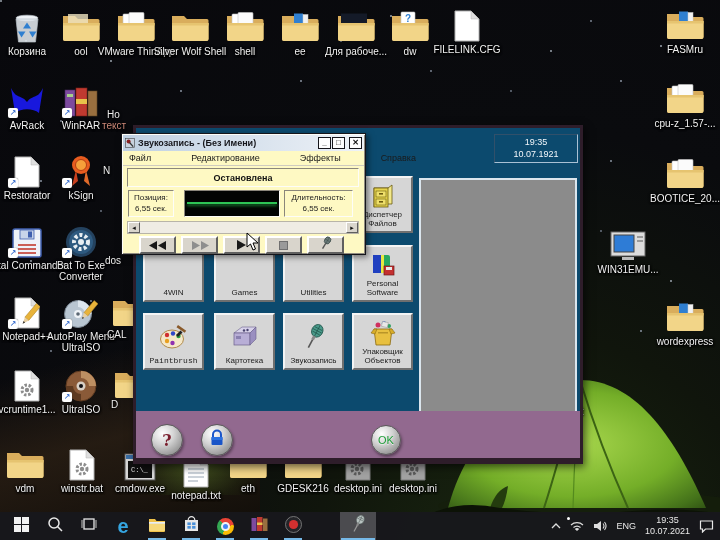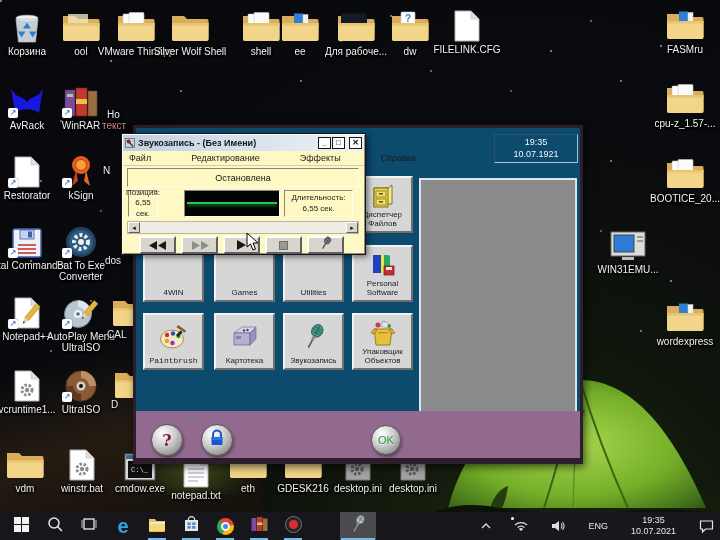--- a/index.html
+++ b/index.html
@@ -64,24 +64,24 @@
   #rec-title{font-size:9px;font-weight:bold;color:#15151a;margin-left:3px;white-space:nowrap;}
   #rec-btns{position:absolute;right:2px;top:2px;display:flex;gap:1px;}
   .wbtn{width:13px;height:12px;background:#fdfdfd;border:1px solid #15151a;box-sizing:border-box;
     display:flex;align-items:center;justify-content:center;font-size:8px;font-weight:bold;color:#111;line-height:1;}
   .wbtn.close{margin-left:3px;}
   #rec-menubar{position:absolute;left:1px;top:17px;width:241px;height:14px;display:flex;align-items:center;
     border-bottom:1px solid #cfcbc0;gap:28px;}
   .mitem{font-size:9px;color:#1a1a1a;padding:0 6px;}
   .sunken{border:1px solid;border-color:#8a867a #fdfdf8 #fdfdf8 #8a867a;box-sizing:border-box;}
   #rec-status{position:absolute;left:5px;top:34px;width:232px;height:19px;display:flex;align-items:center;
-    justify-content:center;font-size:9px;font-weight:normal;color:#111;}
+    justify-content:center;font-size:9px;font-weight:bold;color:#111;}
   .valbox{position:absolute;top:56px;height:27px;display:flex;flex-direction:column;align-items:center;
     justify-content:center;font-size:8px;color:#222;line-height:1.3;text-align:center;}
-  #rec-pos{left:6px;width:30px;} #rec-dur{left:162px;width:69px;}
+  #rec-pos{left:6px;width:46px;} #rec-dur{left:162px;width:69px;}
   #rec-display{position:absolute;left:62px;top:56px;width:96px;height:27px;background:#020402;
     border:1px solid;border-color:#8a867a #fdfdf8 #fdfdf8 #8a867a;box-sizing:border-box;}
   #rec-wave{position:absolute;left:2px;right:2px;top:11px;height:2px;background:#2ec455;
     box-shadow:0 2px 3px rgba(30,150,60,.8);}
   #rec-scroll{position:absolute;left:5px;top:87px;width:232px;height:13px;background:#efece4;
     border:1px solid #b8b4a8;box-sizing:border-box;display:flex;justify-content:space-between;}
   .sbtn{width:12px;height:11px;background:#d9d5cc;border:1px solid;border-color:#fff #5f5f5f #5f5f5f #fff;
     box-sizing:border-box;font-size:7px;line-height:9px;text-align:center;color:#111;}
   .tpbtn{position:absolute;top:102px;width:37px;height:18px;background:#d9d5cc;
     border:2px solid;border-color:#fff #5f5f5f #5f5f5f #fff;box-sizing:border-box;
@@ -93,21 +93,21 @@
     z-index:20;display:flex;align-items:center;justify-content:space-between;}
   #tb-left{display:flex;align-items:center;height:100%;padding-left:4px;}
   .tbicon{width:34px;height:28px;display:flex;align-items:center;justify-content:center;position:relative;}
   .tbicon.open::after{content:'';position:absolute;bottom:0;left:8px;right:8px;height:2px;background:#76b9e8;}
   .tbicon.activeapp{width:36px;background:#4b4b4f;margin-left:30px;}
   .tbicon.activeapp::after{left:1px;right:1px;}
   .edge-e{color:#35a5e0;font-size:20px;font-weight:bold;line-height:1;}
   .chrome{width:17px;height:17px;border-radius:50%;position:relative;
     background:conic-gradient(from -40deg,#ea4335 0 120deg,#fbbc05 120deg 240deg,#34a853 240deg 360deg);}
   .chrome::after{content:'';position:absolute;inset:4px;border-radius:50%;background:#4285f4;border:2px solid #f2f2f2;}
-  #tb-right{display:flex;align-items:center;height:100%;gap:23px;padding-right:6px;color:#e8e8e8;}
+  #tb-right{display:flex;align-items:center;height:100%;gap:9px;padding-right:6px;color:#e8e8e8;}
   #tray-lang{font-size:9px;} 
   #tray-clock{font-size:9px;line-height:1.2;text-align:center;}
   .wifidot{position:absolute;left:-3px;top:-3px;width:3px;height:3px;border-radius:50%;background:#fff;}
   .trayic{position:relative;display:flex;align-items:center;justify-content:center;}
 </style>
 </head>
 <body>
 
 <div id="screen">
 
@@ -175,21 +175,21 @@
       <div class="dicon" style="left: 153px; top: 8px;">
         <div class="dimg">
           <svg width="38" height="33" viewBox="0 0 38 33">
             <path d="M1 5h12l3 3h20a1.5 1.5 0 0 1 1.5 1.5V28a2 2 0 0 1-2 2H3a2 2 0 0 1-2-2Z" fill="#d9ad5c"></path>
             <path d="M1 12h36.5V28a2 2 0 0 1-2 2H3a2 2 0 0 1-2-2Z" fill="#f2d588"></path>
             <path d="M1 12h36.5v2.5H1Z" fill="#e6c470"></path>
           </svg>
         </div>
         <div class="dlabel">Silver Wolf Shell</div>
       </div>
-      <div class="dicon" style="left: 208px; top: 8px; padding-left: 16px;">
+      <div class="dicon" style="left: 208px; top: 8px;">
         <div class="dimg">
           <svg width="38" height="33" viewBox="0 0 38 33">
             <path d="M1 5h12l3 3h20a1.5 1.5 0 0 1 1.5 1.5V28a2 2 0 0 1-2 2H3a2 2 0 0 1-2-2Z" fill="#d9ad5c"></path>
             <rect x="6" y="3" width="15" height="11" rx="1" fill="#fff" stroke="#c4c4c4" stroke-width="0.6"></rect>
             <rect x="12" y="1.5" width="15" height="12" rx="1" fill="#fbfbfb" stroke="#c4c4c4" stroke-width="0.6"></rect>
             <path d="M1 12h36.5V28a2 2 0 0 1-2 2H3a2 2 0 0 1-2-2Z" fill="#f2d588"></path>
             <path d="M1 12h36.5v2.5H1Z" fill="#e6c470"></path>
           </svg>
         </div>
         <div class="dlabel">shell</div>

